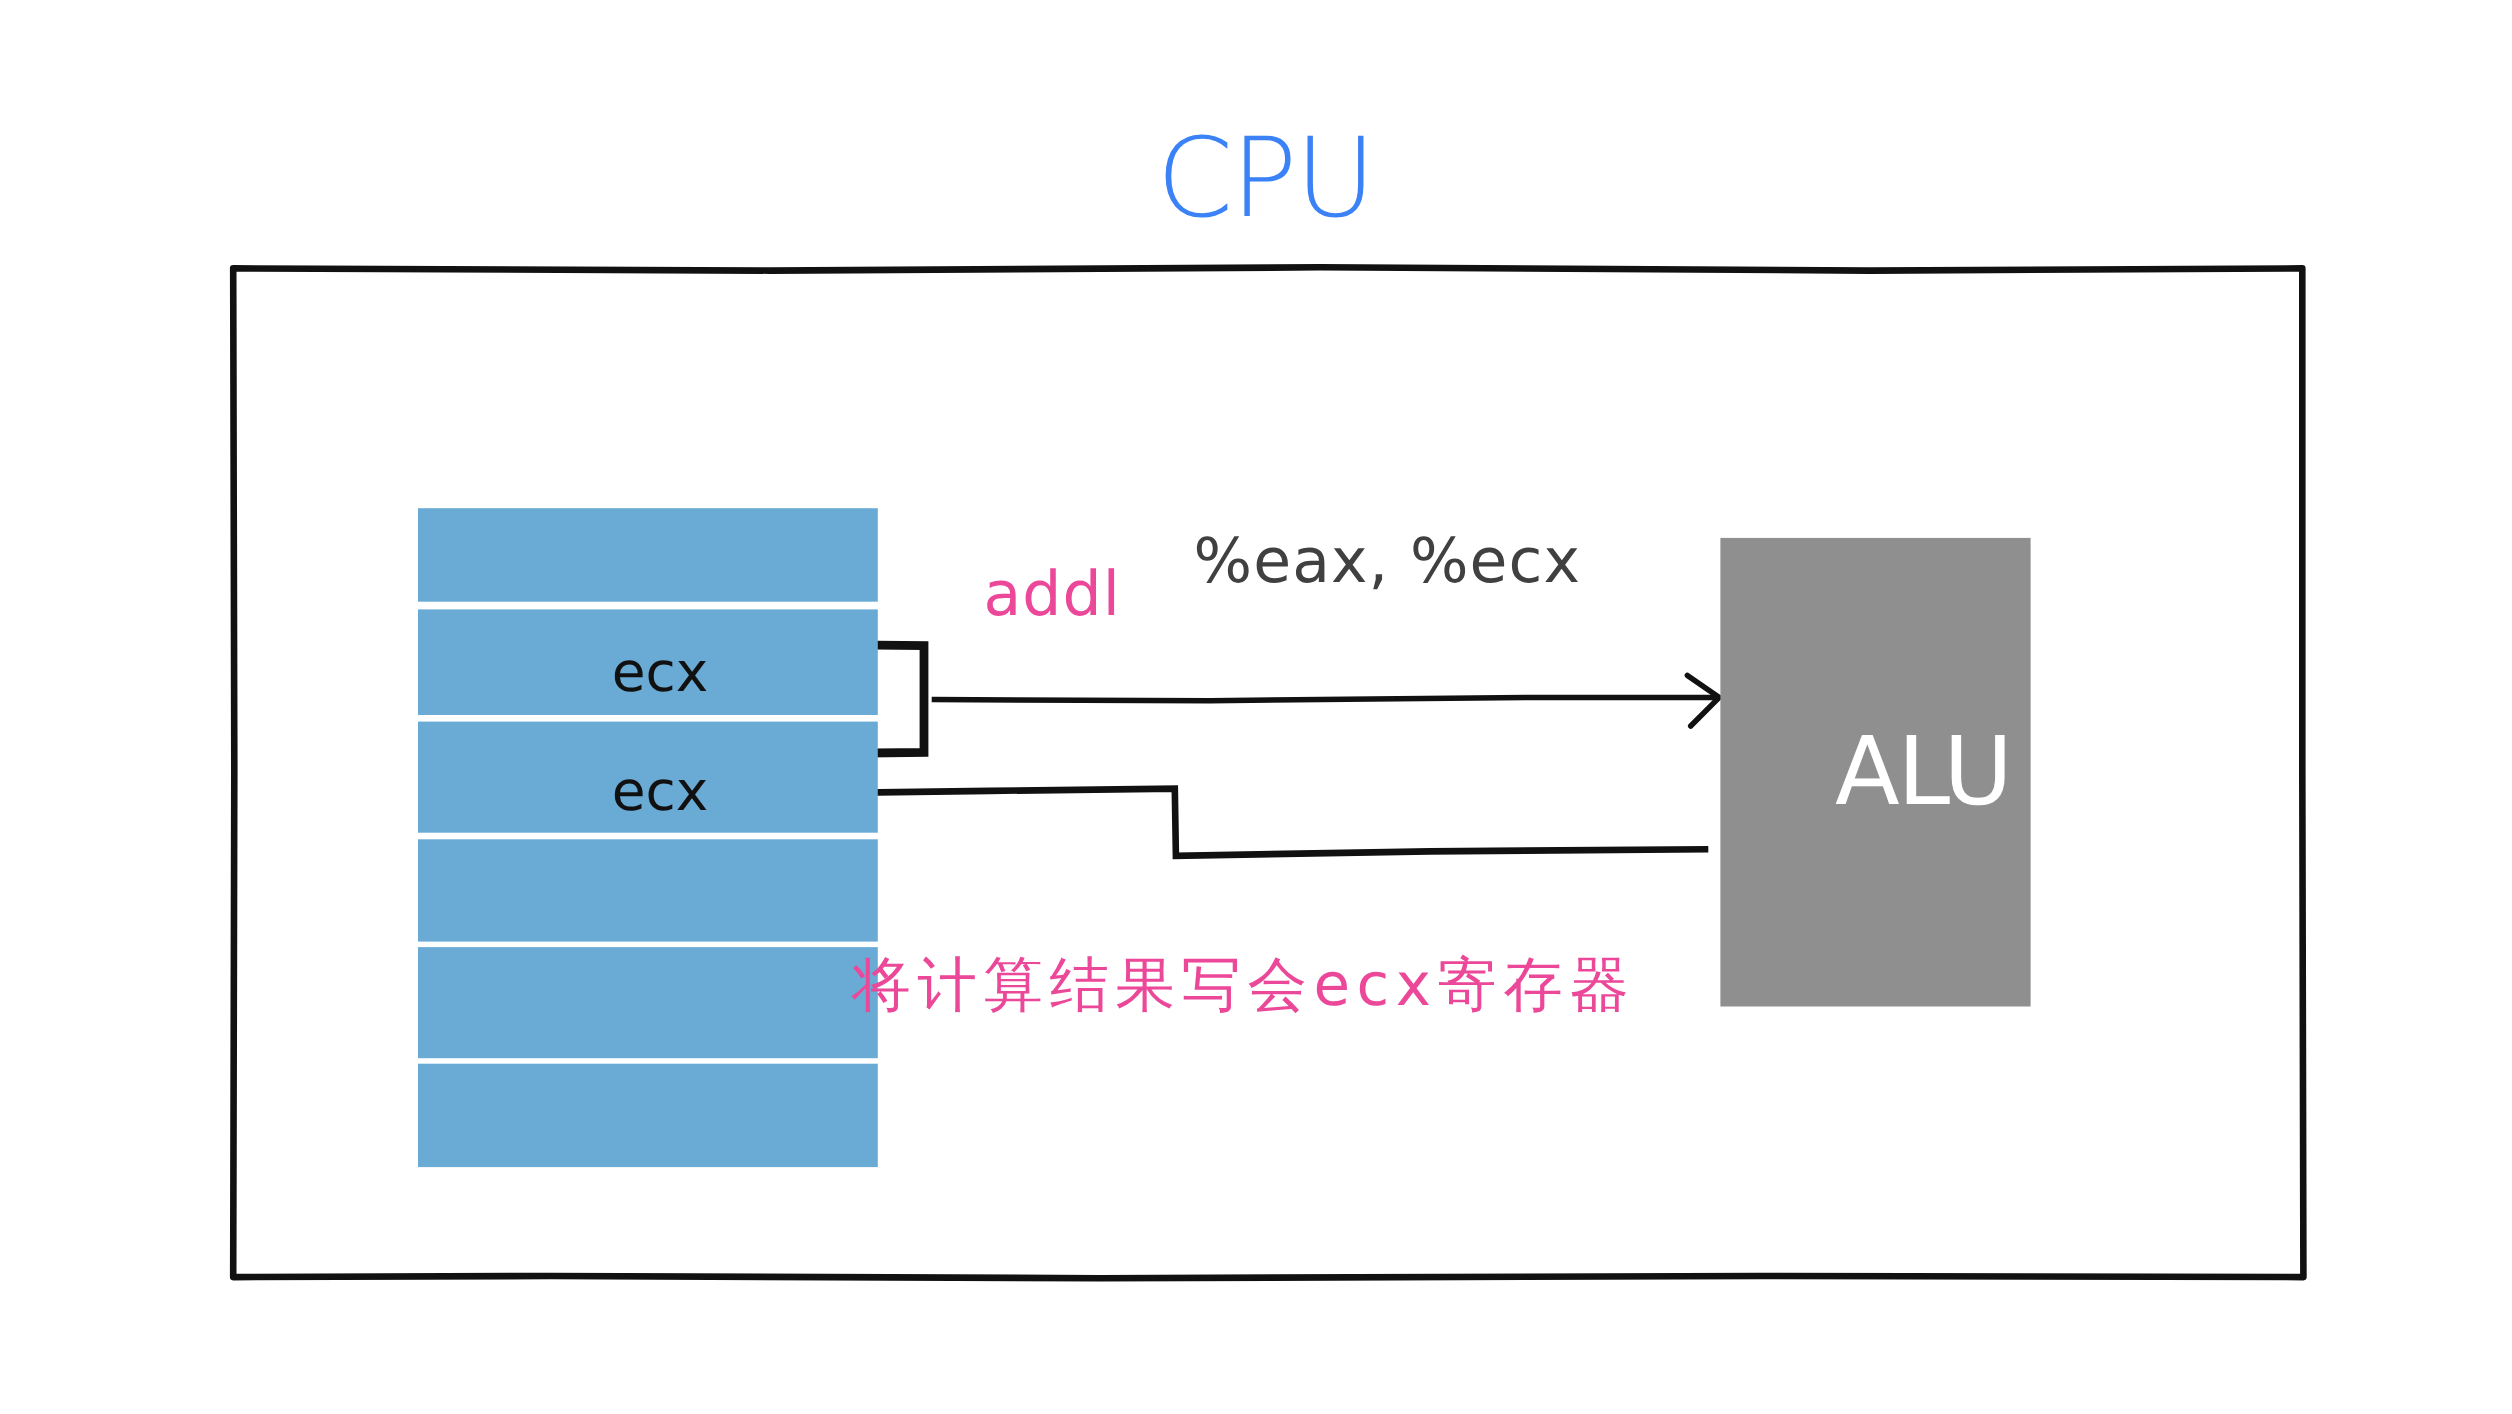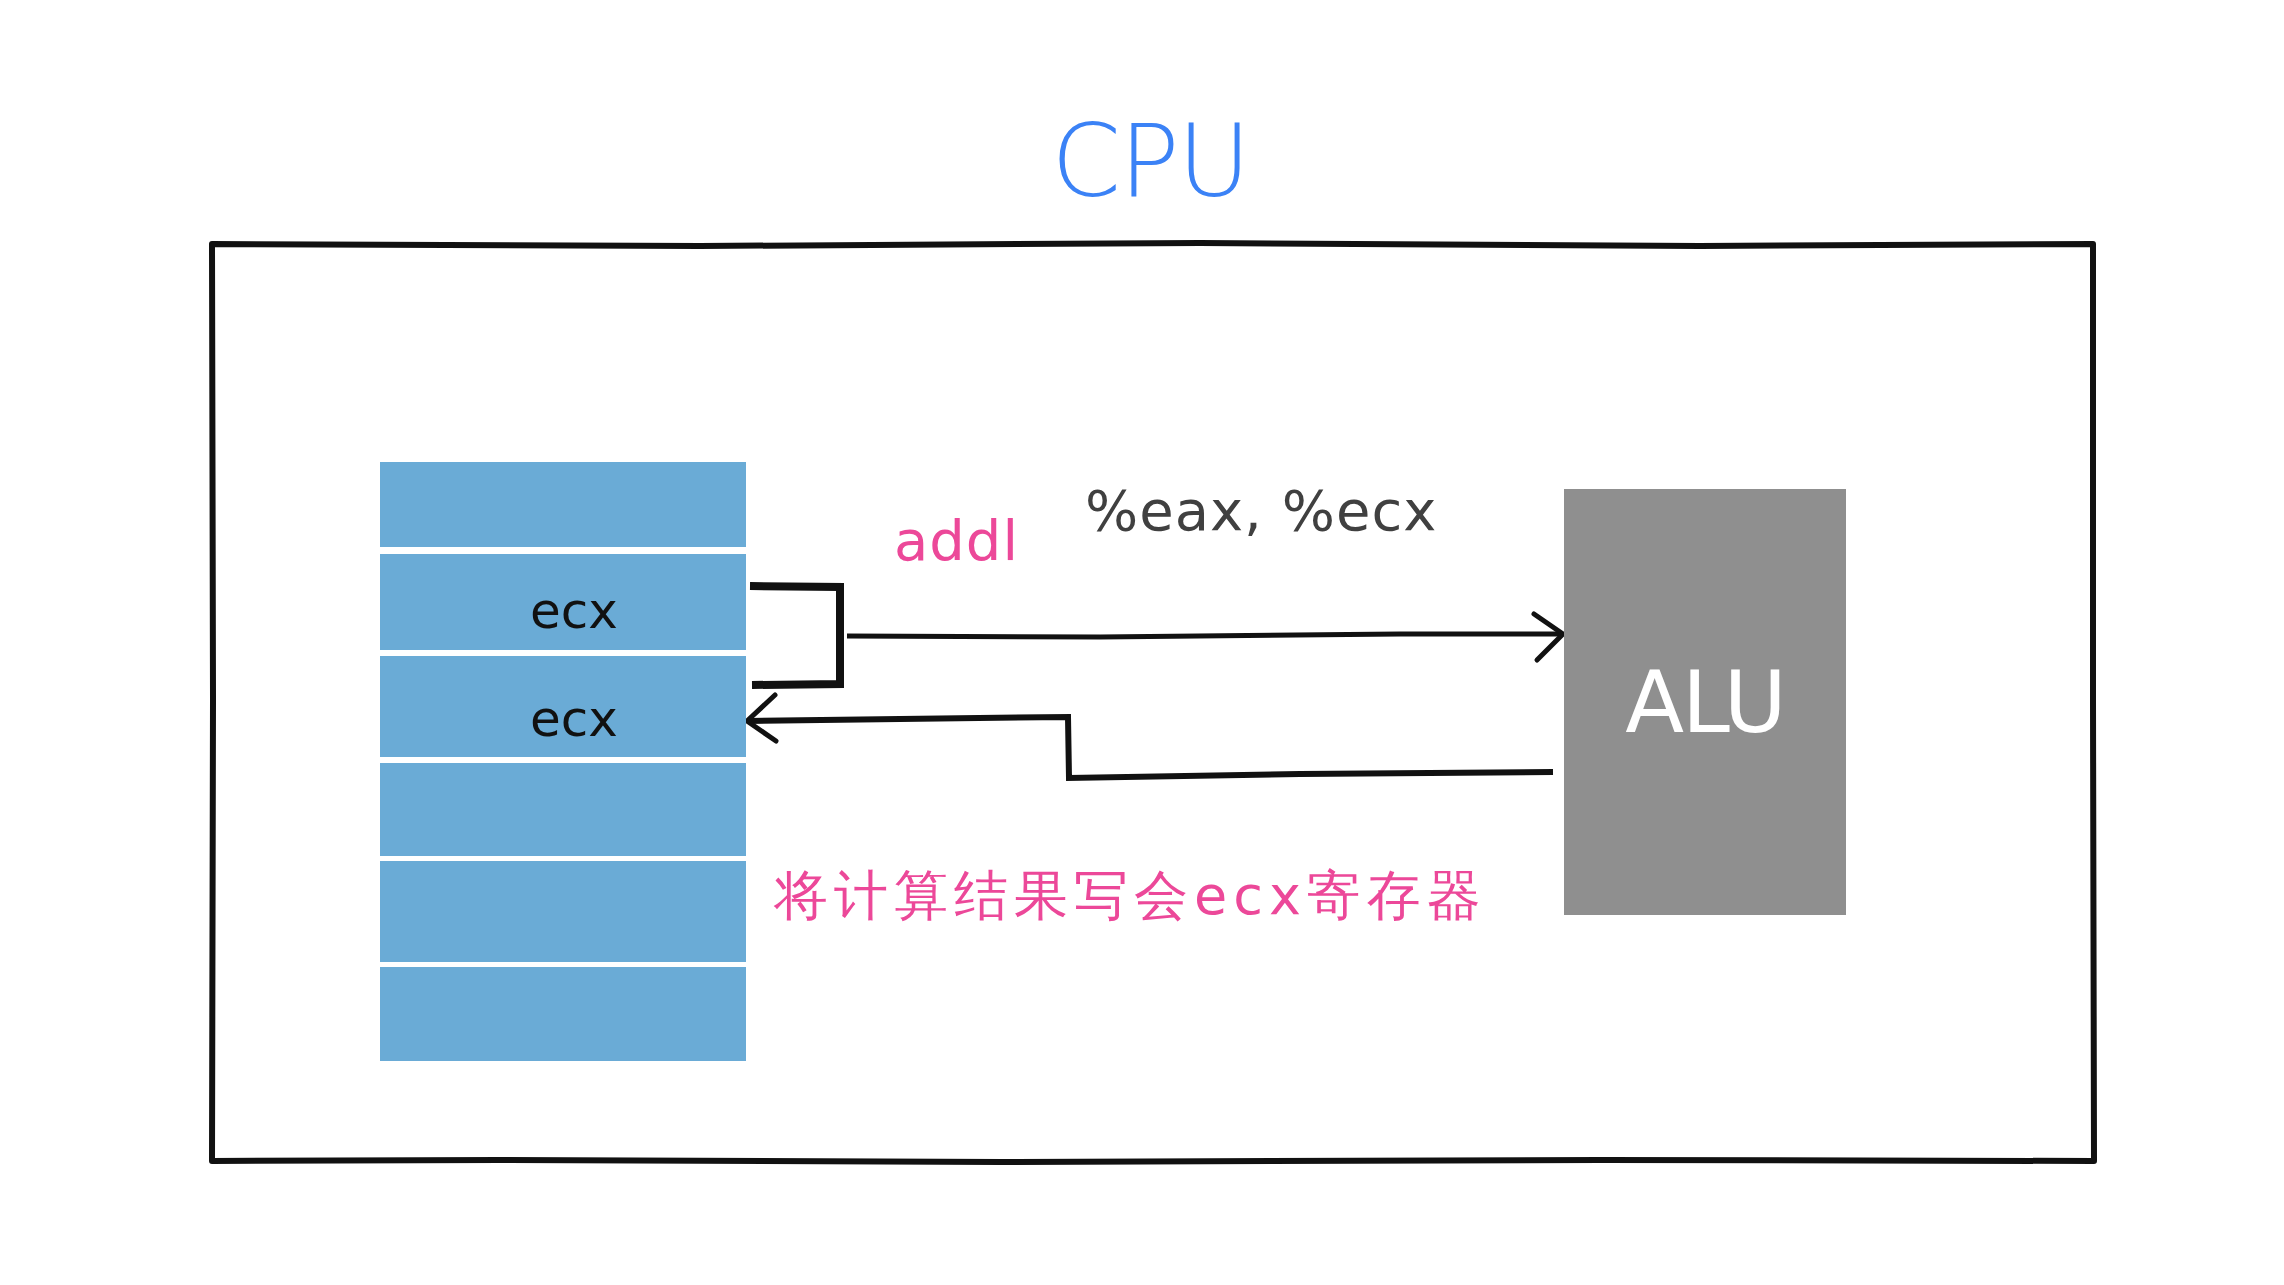--- a/index.html
+++ b/index.html
@@ -1,20 +1,20 @@
 <!DOCTYPE html>
 <html><head>
   <meta charset="utf-8">
   <style>
     html, body { margin: 0; padding: 0; background: #ffffff; }
     body { width: 2284px; height: 1285px; position: relative; overflow: hidden; font-family: "DejaVu Sans", sans-serif; }
     .abs { position: absolute; }
     #cpu-title { left: 1030px; top: 112px; width: 240px; text-align: center; font-family: "DejaVu Sans", sans-serif; font-size: 100px; line-height: 100px; color: #3b82f6; letter-spacing: -2px; font-weight: 300; }
     #cpu-frame { left: 0; top: 0; width: 2284px; height: 1285px; }
-    .reg { position: absolute; left: 380px; width: 366px; background: #6aabd6; display: flex; align-items: center; justify-content: center; }
+    .reg { position: absolute; left: 380px; width: 418px; background: #6aabd6; display: flex; align-items: center; justify-content: center; }
     .reg span { font-family: "DejaVu Sans", sans-serif; font-size: 50px; color: #111; padding-left: 22px; line-height: 1; }
     #instr-op { left: 894px; top: 508px; font-family: "DejaVu Sans", sans-serif; font-size: 56px; color: #ec4899; letter-spacing: 1px; }
     #instr-args { left: 1085px; top: 478px; font-family: "DejaVu Sans", sans-serif; font-size: 56px; color: #404040; letter-spacing: 1px; }
     #alu { left: 1564px; top: 489px; width: 282px; height: 426px; background: #8f8f8f; }
     #alu-label { position: absolute; left: 0; top: 170px; width: 100%; text-align: center; font-family: "DejaVu Sans", sans-serif; font-size: 86px; color: #ffffff; line-height: 1; letter-spacing: -2px; }
     #caption { left: 774px; top: 860px; font-family: "DejaVu Sans", sans-serif; font-size: 54px; color: #ec4899; letter-spacing: 6px; white-space: nowrap; }
   </style>
 </head>
 <body>
 
@@ -51,16 +51,16 @@
   </div>
   <div class="reg" style="top: 967px; height: 94px; background: rgb(106, 171, 214);">
     <span></span>
   </div>
 </div>
 
 <div id="instr-op" class="abs">addl</div>
 <div id="instr-args" class="abs">%eax, %ecx</div>
 
 <div id="alu" class="abs" style="background: rgb(143, 143, 143);">
-  <div id="alu-label" style="color: rgb(255, 255, 255);">ALU</div>
+  <div id="alu-label" style="color: rgb(255, 255, 255); margin-left: 43px;">ALU</div>
 </div>
 
 <div id="caption" class="abs">将计算结果写会ecx寄存器</div>
 
 </body></html>

